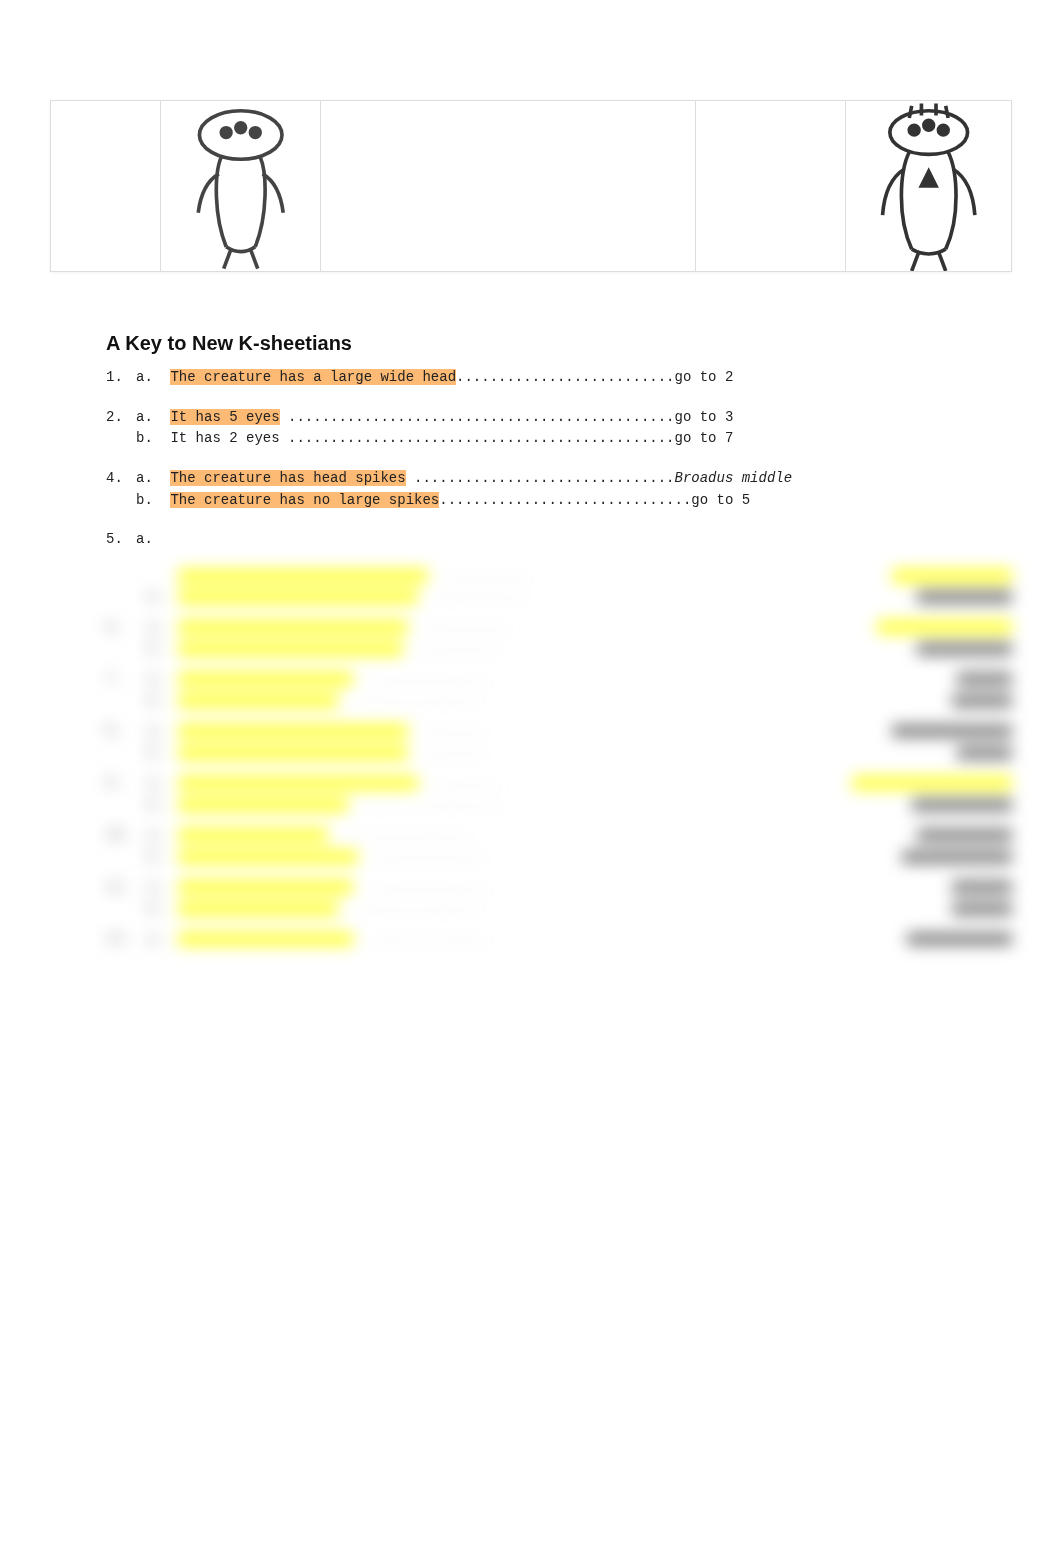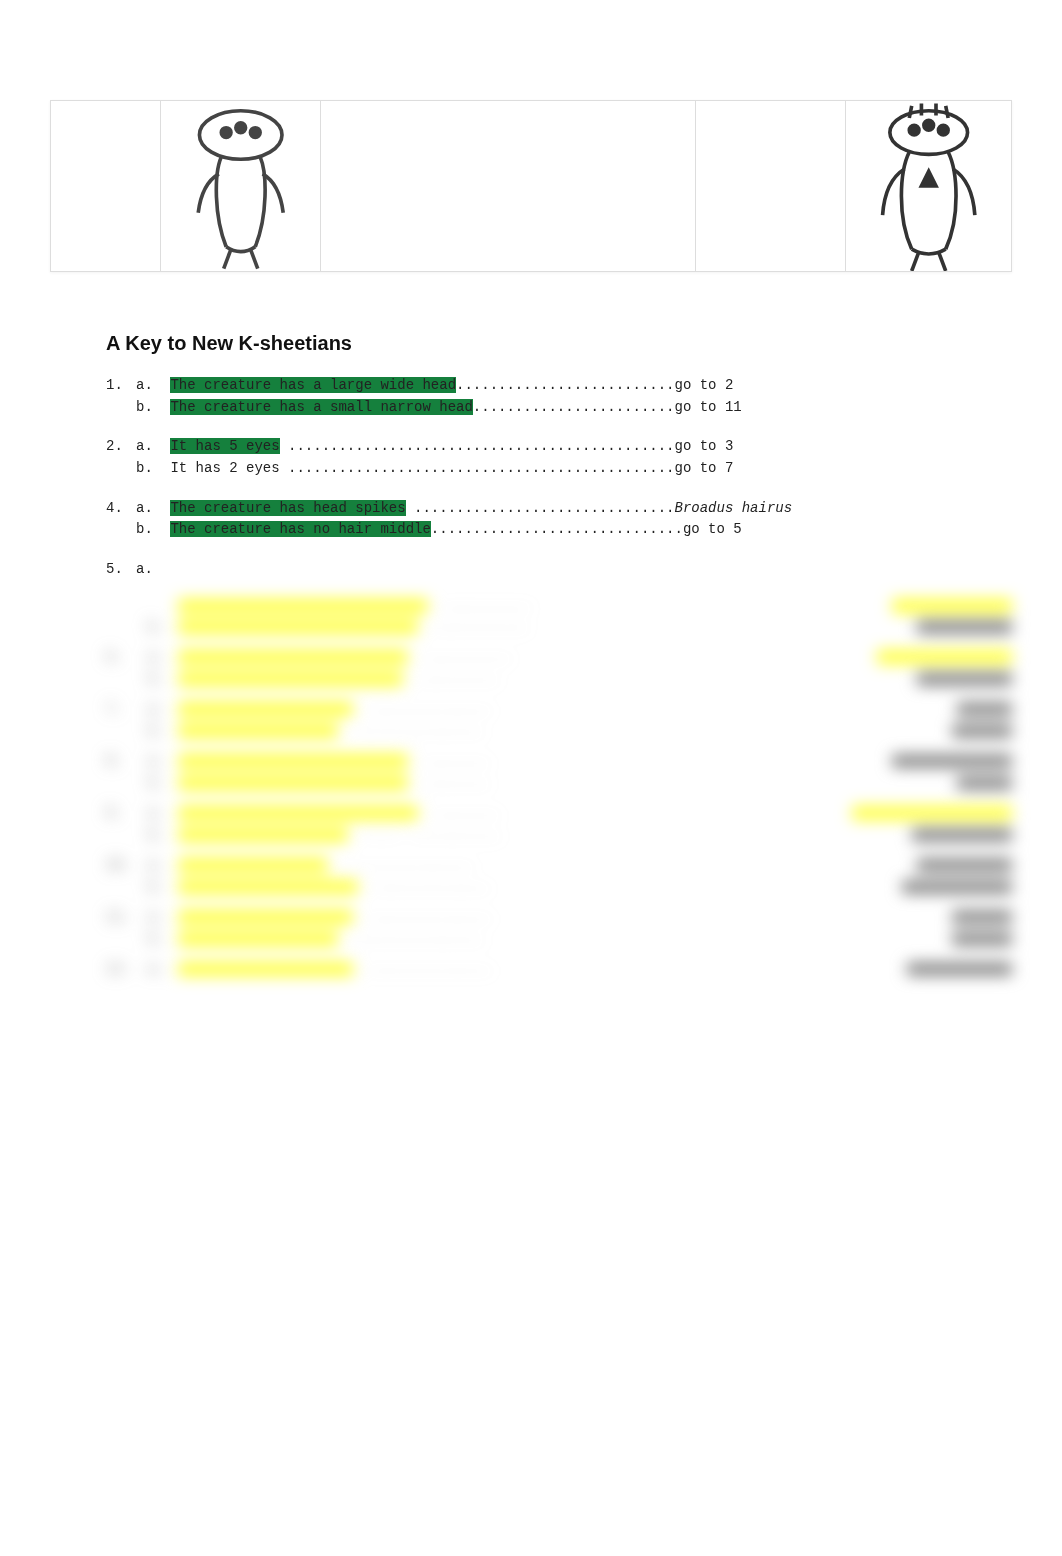--- a/index.html
+++ b/index.html
@@ -25,36 +25,36 @@
       justify-content: center;
       overflow: hidden;
     }
     .img-cell:last-child { border-right: none; }
     .img-cell.c1 { flex: 0 0 110px; }
     .img-cell.c2 { flex: 0 0 160px; }
     .img-cell.c3 { flex: 1; }
     .img-cell.c4 { flex: 0 0 150px; }
     .img-cell.c5 { flex: 0 0 165px; }
 
-    .title-area { padding-left: 56px; margin-bottom: 20px; }
+    .title-area { padding-left: 56px; margin-bottom: 12px; }
     .title-area h2 {
       font-size: 20px; font-weight: bold; color: #111;
     }
 
     .key-body {
       padding-left: 56px;
       font-family: "Courier New", monospace;
       font-size: 14px;
       color: #222;
       line-height: 1.55;
     }
     .entry { margin-bottom: 18px; white-space: nowrap; }
     .entry .num { display:inline-block; width: 30px; }
     .entry .sub { display:inline-block; width: 26px; }
-    .hl { background: #15803d; }
+    .hl { background: #fdba74; }
     .ital { font-style: italic; }
 
     .blur-zone {
       padding-left: 56px;
       filter: blur(8px);
       -webkit-filter: blur(8px);
       margin-top: 4px;
     }
     .blur-row {
       display: flex;
@@ -132,29 +132,28 @@
   </div>
 </div>
 
 <div class="title-area">
   <h2>A Key to New K-sheetians</h2>
 </div>
 
 <div class="key-body" id="key-body">
     <div class="entry">
       <div><span class="num">1.</span><span class="sub">a.</span> <span class="hl">The creature has a large wide head</span>..........................go to 2</div>
-      <div><span class="num"></span><span class="sub">b.</span> <span class="hl">The creature has a small narrow head</span>........................go to 11</div>
     </div>
     <div class="entry">
       <div><span class="num">2.</span><span class="sub">a.</span> <span class="hl">It has 5 eyes</span> ..............................................go to 3</div>
       <div><span class="num"></span><span class="sub">b.</span> It has 2 eyes ..............................................go to 7</div>
     </div>
     <div class="entry">
-      <div><span class="num">4.</span><span class="sub">a.</span> <span class="hl">The creature has head spikes</span> ...............................<span class="ital">Broadus hairus</span></div>
-      <div><span class="num"></span><span class="sub">b.</span> <span class="hl">The creature has no hair middle</span>..............................go to 5</div>
+      <div><span class="num">4.</span><span class="sub">a.</span> <span class="hl">The creature has head spikes</span> ...............................<span class="ital">Broadus middle</span></div>
+      <div><span class="num"></span><span class="sub">b.</span> <span class="hl">The creature has no large spikes</span>..............................go to 5</div>
     </div>
     <div class="entry">
       <div><span class="num">5.</span><span class="sub">a.</span> <span class="hl"></span></div>
     </div>
   </div>
 
 <div class="blur-zone" id="blur-zone">
     <div class="blur-group">
       <div class="blur-row">
         <span class="blur-num"></span>

